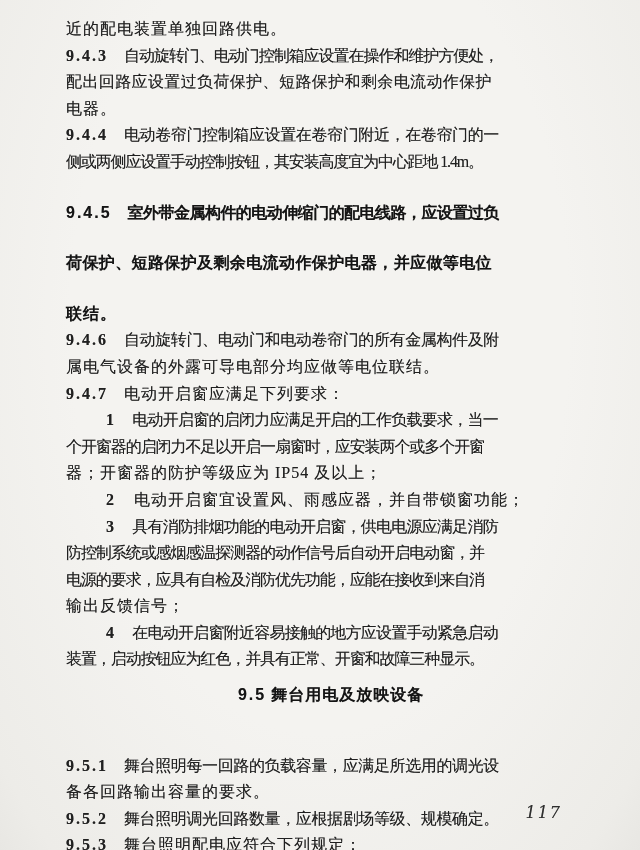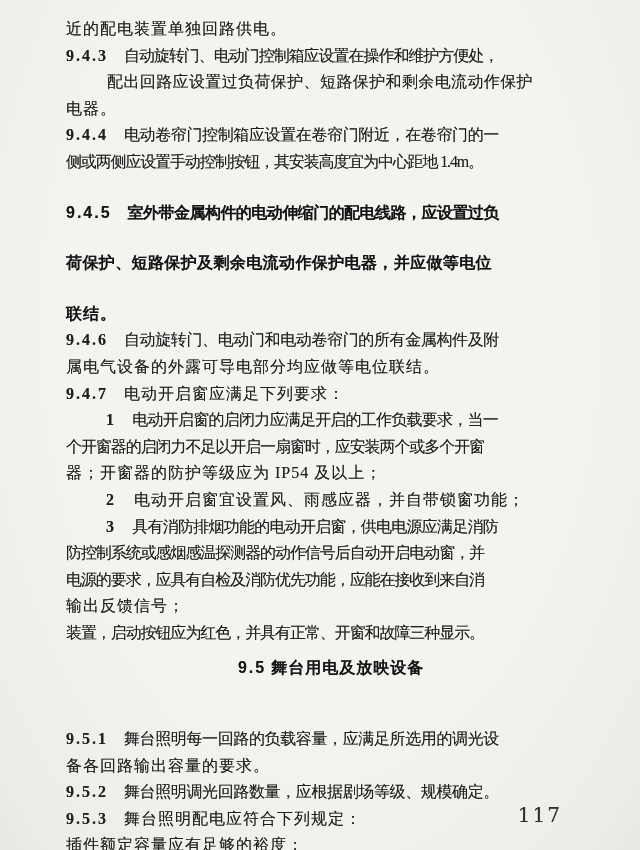--- a/index.html
+++ b/index.html
@@ -43,51 +43,53 @@
     font-family: "Liberation Sans", "DejaVu Sans", sans-serif;
     font-weight: 700;
     color: #141414;
     margin: 9px 0 9px 0;
   }
   .heading .num { margin-right: 5px; letter-spacing: 2px; }
   .page-number {
     position: absolute;
     right: 78px; top: 803px;
     font-family: "DejaVu Serif", serif;
-    font-size: 20px;
+    font-style: italic;
+    font-size: 16px;
     letter-spacing: 2px;
     color: #2e2e2e;
     text-shadow: 0 0 0.6px rgba(25,25,25,0.4);
   }
 </style>
 </head>
 <body>
 
 <div class="page">
   <div class="content" id="content">
       <div class="line"><span><span class="txt">近的配电装置单独回路供电。</span></span></div>
       <div class="line" style="letter-spacing: -1.033px;"><span><span class="num cnum">9.4.3</span><span class="txt">自动旋转门、电动门控制箱应设置在操作和维护方便处，</span></span></div>
-      <div class="line" style="letter-spacing: 0.385px; margin-left: 41px;"><span><span class="txt">配出回路应设置过负荷保护、短路保护和剩余电流动作保护</span></span></div>
+      <div class="line" style="letter-spacing: 0.385px;"><span><span class="txt">配出回路应设置过负荷保护、短路保护和剩余电流动作保护</span></span></div>
       <div class="line"><span><span class="txt">电器。</span></span></div>
       <div class="line" style="letter-spacing: -0.379px;"><span><span class="num cnum">9.4.4</span><span class="txt">电动卷帘门控制箱应设置在卷帘门附近，在卷帘门的一</span></span></div>
       <div class="line" style="letter-spacing: -1.147px;"><span><span class="txt">侧或两侧应设置手动控制按钮，其安装高度宜为中心距地 1.4m。</span></span></div>
       <div class="line boldline" style="letter-spacing: -0.534px;"><span><span class="num cnum">9.4.5</span><span class="txt">室外带金属构件的电动伸缩门的配电线路，应设置过负</span></span></div>
       <div class="line boldline" style="letter-spacing: 0.385px;"><span><span class="txt">荷保护、短路保护及剩余电流动作保护电器，并应做等电位</span></span></div>
       <div class="line boldline"><span><span class="txt">联结。</span></span></div>
       <div class="line" style="letter-spacing: -0.379px;"><span><span class="num cnum">9.4.6</span><span class="txt">自动旋转门、电动门和电动卷帘门的所有金属构件及附</span></span></div>
       <div class="line"><span><span class="txt">属电气设备的外露可导电部分均应做等电位联结。</span></span></div>
       <div class="line"><span><span class="num cnum">9.4.7</span><span class="txt">电动开启窗应满足下列要求：</span></span></div>
       <div class="line indent" style="letter-spacing: -0.76px;"><span><span class="num inum">1</span><span class="txt">电动开启窗的启闭力应满足开启的工作负载要求，当一</span></span></div>
       <div class="line" style="letter-spacing: -1.071px;"><span><span class="txt">个开窗器的启闭力不足以开启一扇窗时，应安装两个或多个开窗</span></span></div>
       <div class="line"><span><span class="txt">器；开窗器的防护等级应为 IP54 及以上；</span></span></div>
       <div class="line indent"><span><span class="num inum">2</span><span class="txt">电动开启窗宜设置风、雨感应器，并自带锁窗功能；</span></span></div>
       <div class="line indent" style="letter-spacing: -0.76px;"><span><span class="num inum">3</span><span class="txt">具有消防排烟功能的电动开启窗，供电电源应满足消防</span></span></div>
       <div class="line" style="letter-spacing: -1.071px;"><span><span class="txt">防控制系统或感烟感温探测器的动作信号后自动开启电动窗，并</span></span></div>
       <div class="line" style="letter-spacing: -1.071px;"><span><span class="txt">电源的要求，应具有自检及消防优先功能，应能在接收到来自消</span></span></div>
       <div class="line"><span><span class="txt">输出反馈信号；</span></span></div>
+      <div class="line indent" style="letter-spacing: -0.76px;"><span><span class="num inum">4</span><span class="txt">在电动开启窗附近容易接触的地方应设置手动紧急启动</span></span></div>
       <div class="line" style="letter-spacing: -1.071px;"><span><span class="txt">装置，启动按钮应为红色，并具有正常、开窗和故障三种显示。</span></span></div>
       <div class="line heading"><span><span class="num cnum">9.5</span><span class="txt">舞台用电及放映设备</span></span></div>
       <div class="line" style="letter-spacing: -0.379px; margin-top: 44px;"><span><span class="num cnum">9.5.1</span><span class="txt">舞台照明每一回路的负载容量，应满足所选用的调光设</span></span></div>
       <div class="line"><span><span class="txt">备各回路输出容量的要求。</span></span></div>
       <div class="line" style="letter-spacing: -0.379px;"><span><span class="num cnum">9.5.2</span><span class="txt">舞台照明调光回路数量，应根据剧场等级、规模确定。</span></span></div>
       <div class="line"><span><span class="num cnum">9.5.3</span><span class="txt">舞台照明配电应符合下列规定：</span></span></div>
       <div class="line"><span><span class="txt">插件额定容量应有足够的裕度；</span></span></div>
     </div>
   <div class="page-number">117</div>
 </div>

